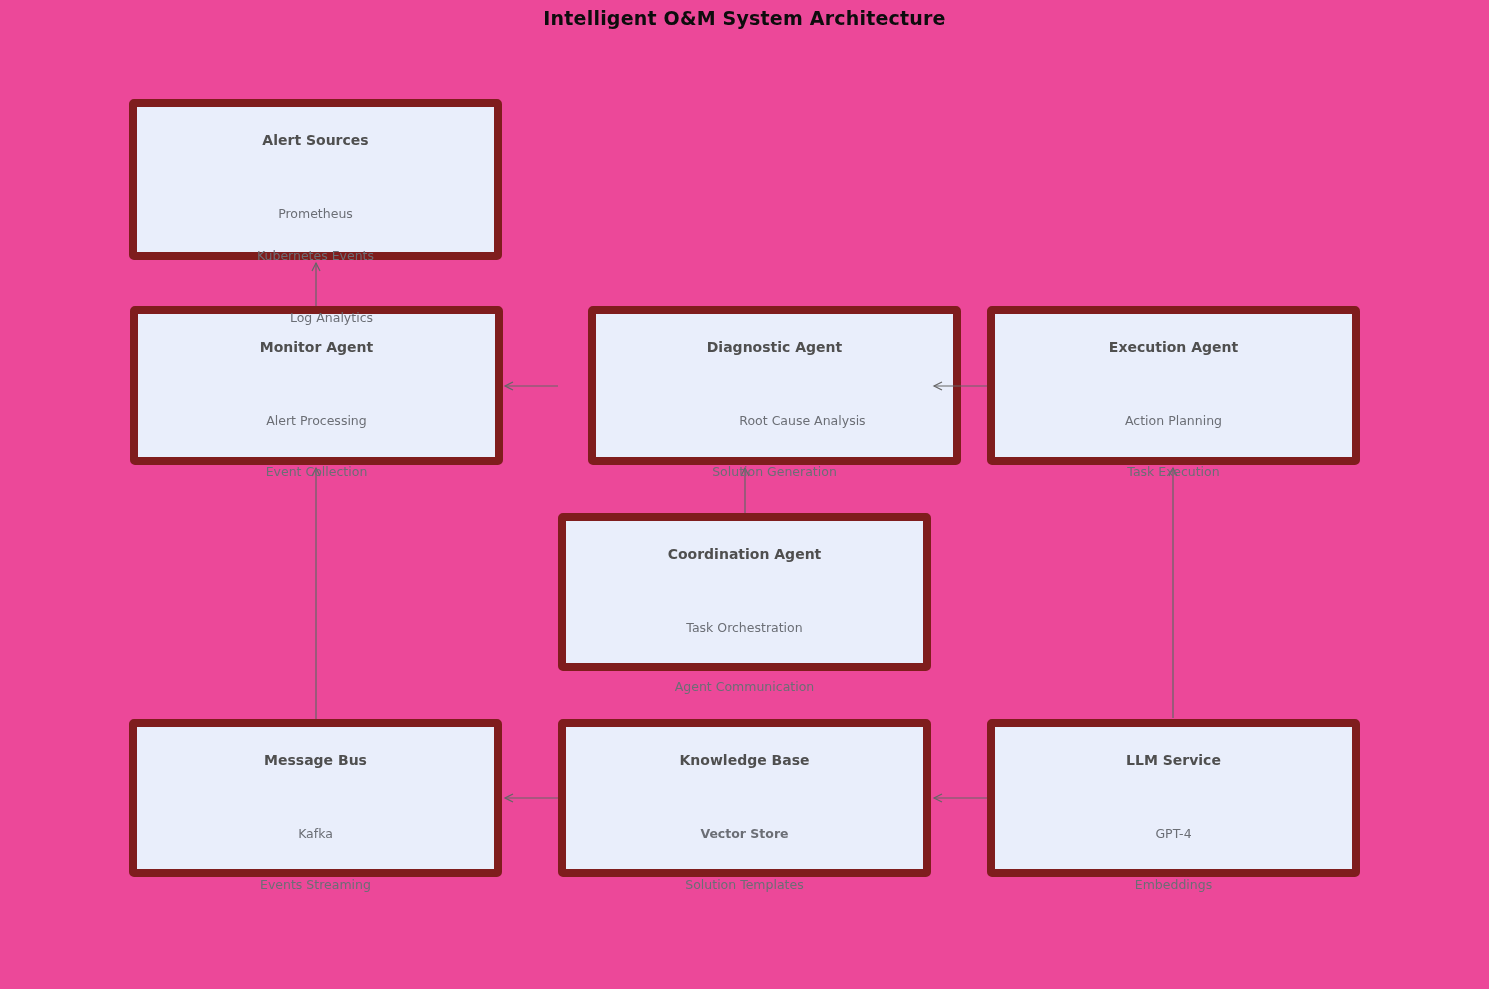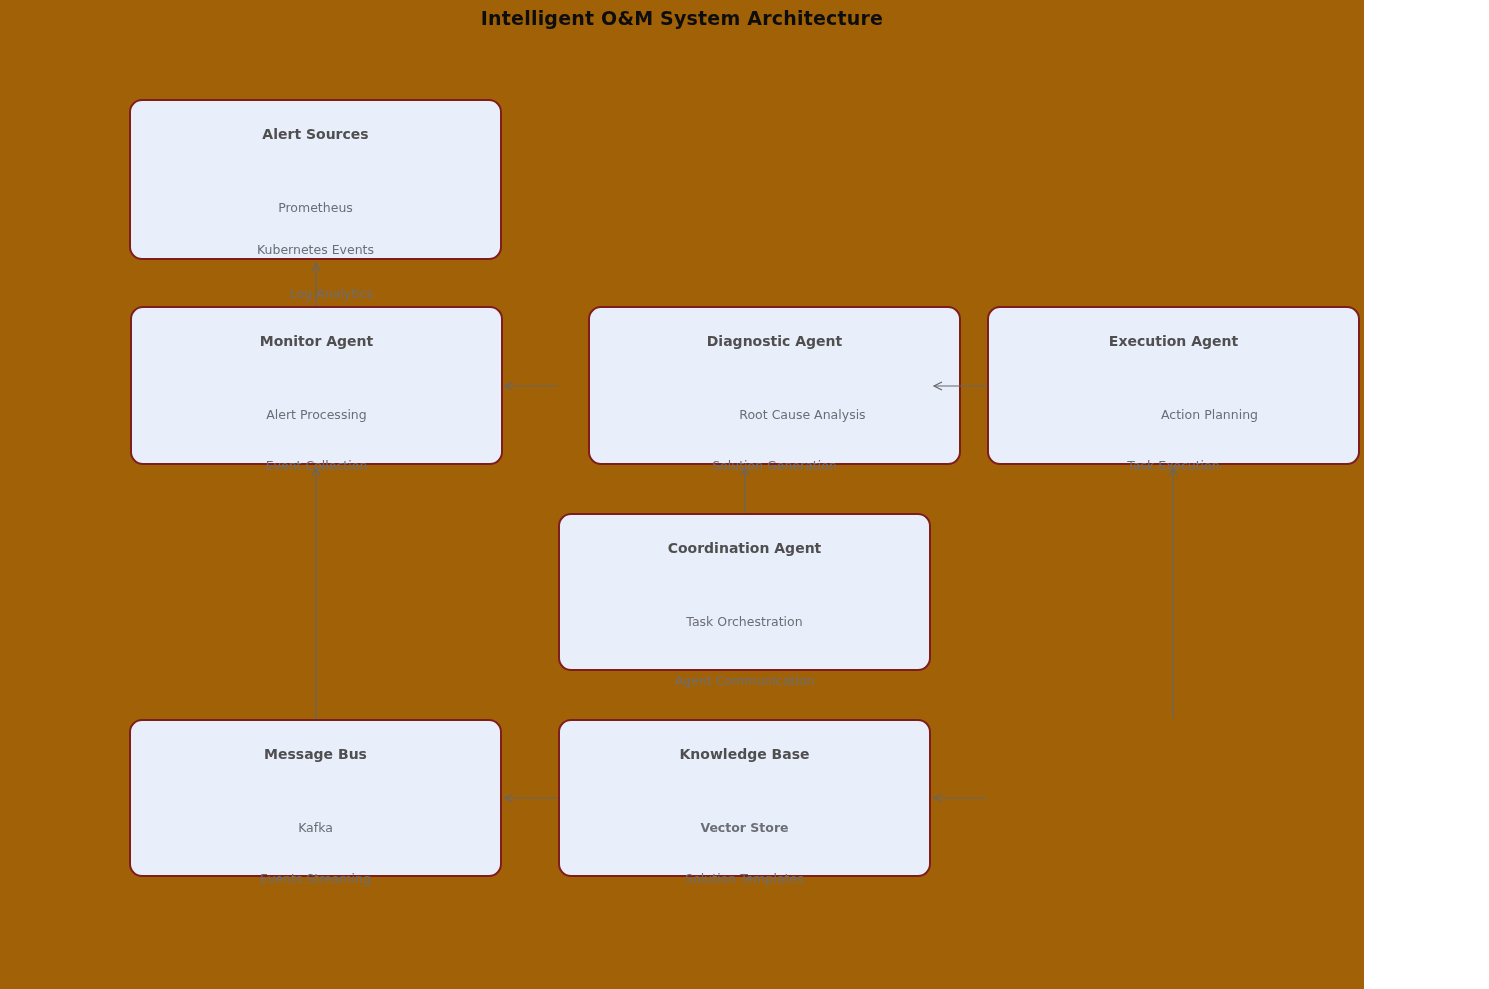--- a/index.html
+++ b/index.html
@@ -2,42 +2,42 @@
 <html><head>
 <meta charset="utf-8">
 <style>
   html, body {
     margin: 0;
     padding: 0;
     background: #ffffff;
   }
   #canvas {
     position: relative;
-    width: 1364px;
+    width: 1489px;
     height: 989px;
-    background: #a16207;
+    background: #ec4899;
     font-family: "DejaVu Sans", "Liberation Sans", sans-serif;
     overflow: hidden;
   }
   .main-title {
     position: absolute;
     top: 7px;
     left: 0;
     width: 100%;
     text-align: center;
     font-size: 19px;
     font-weight: bold;
     color: #0d0d0d;
     letter-spacing: 0.2px;
   }
   .box {
     position: absolute;
     background: #e9eefb;
-    border: 2px solid #7f1d1d;
-    border-radius: 13px;
+    border: 8px solid #7f1d1d;
+    border-radius: 5px;
     box-sizing: border-box;
   }
   .box-title {
     position: absolute;
     left: 0;
     width: 100%;
     text-align: center;
     font-size: 14px;
     font-weight: bold;
     color: #4f4f4f;
@@ -80,45 +80,50 @@
       <line x1="745" y1="513" x2="745" y2="468" stroke="#666666" stroke-width="1.2" marker-end="url(#arrowhead)"></line>
       <line x1="316" y1="719" x2="316" y2="468" stroke="#666666" stroke-width="1.2" marker-end="url(#arrowhead)"></line>
       <line x1="558" y1="798" x2="505" y2="798" stroke="#666666" stroke-width="1.2" marker-end="url(#arrowhead)"></line>
       <line x1="987" y1="798" x2="934" y2="798" stroke="#666666" stroke-width="1.2" marker-end="url(#arrowhead)"></line>
       <line x1="1173" y1="718" x2="1173" y2="468" stroke="#666666" stroke-width="1.2" marker-end="url(#arrowhead)"></line>
     </svg>
 <div class="box" style="left: 129px; top: 99px; width: 373px; height: 161px;">
       <div class="box-title" style="top: 25px;">Alert Sources</div>
       <div class="box-item" style="top: 99px;">Prometheus</div>
       <div class="box-item" style="top: 141px;">Kubernetes Events</div>
-      <div class="box-item" style="top: 185px; padding-left: 16px;">Log Analytics</div>
+      <div class="box-item" style="top: 203px; padding-left: 16px;">Log Analytics</div>
     </div>
     <div class="box" style="left: 130px; top: 306px; width: 373px; height: 159px; padding-left: 28px;">
       <div class="box-title" style="top: 25px;">Monitor Agent</div>
       <div class="box-item" style="top: 99px;">Alert Processing</div>
       <div class="box-item" style="top: 150px;">Event Collection</div>
     </div>
     <div class="box" style="left: 588px; top: 306px; width: 373px; height: 159px;">
       <div class="box-title" style="top: 25px;">Diagnostic Agent</div>
       <div class="box-item" style="top: 99px; margin-left: 28px;">Root Cause Analysis</div>
       <div class="box-item" style="top: 150px;">Solution Generation</div>
     </div>
     <div class="box" style="left: 987px; top: 306px; width: 373px; height: 159px;">
       <div class="box-title" style="top: 25px;">Execution Agent</div>
-      <div class="box-item" style="top: 99px; padding-left: 36px;">Action Planning</div>
+      <div class="box-item" style="top: 99px;">Action Planning</div>
       <div class="box-item" style="top: 150px;">Task Execution</div>
     </div>
     <div class="box" style="left: 558px; top: 513px; width: 373px; height: 158px;">
       <div class="box-title" style="top: 25px;">Coordination Agent</div>
       <div class="box-item" style="top: 99px;">Task Orchestration</div>
       <div class="box-item" style="top: 150px; margin-top: 8px;">Agent Communication</div>
     </div>
     <div class="box" style="left: 129px; top: 719px; width: 373px; height: 158px;">
       <div class="box-title" style="top: 25px;">Message Bus</div>
       <div class="box-item" style="top: 99px;">Kafka</div>
       <div class="box-item" style="top: 150px;">Events Streaming</div>
     </div>
     <div class="box" style="left: 558px; top: 719px; width: 373px; height: 158px;">
       <div class="box-title" style="top: 25px;">Knowledge Base</div>
       <div class="box-item" style="top: 99px; font-weight: bold;">Vector Store</div>
       <div class="box-item" style="top: 150px;">Solution Templates</div>
     </div>
+    <div class="box" style="left: 987px; top: 719px; width: 373px; height: 158px;">
+      <div class="box-title" style="top: 25px;">LLM Service</div>
+      <div class="box-item" style="top: 99px;">GPT-4</div>
+      <div class="box-item" style="top: 150px;">Embeddings</div>
+    </div>
   </div>
 
 </body></html>

